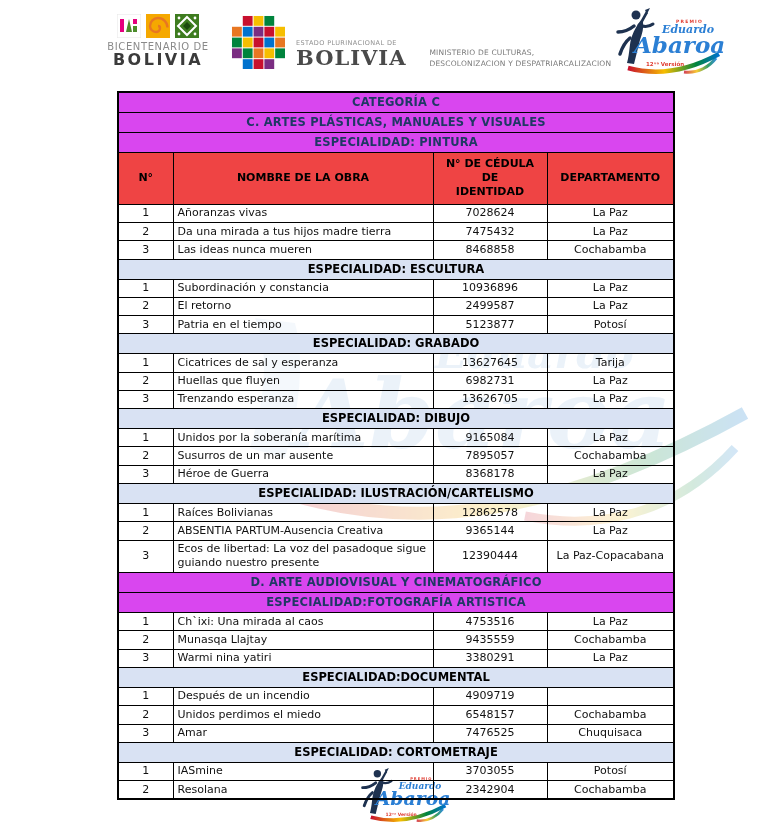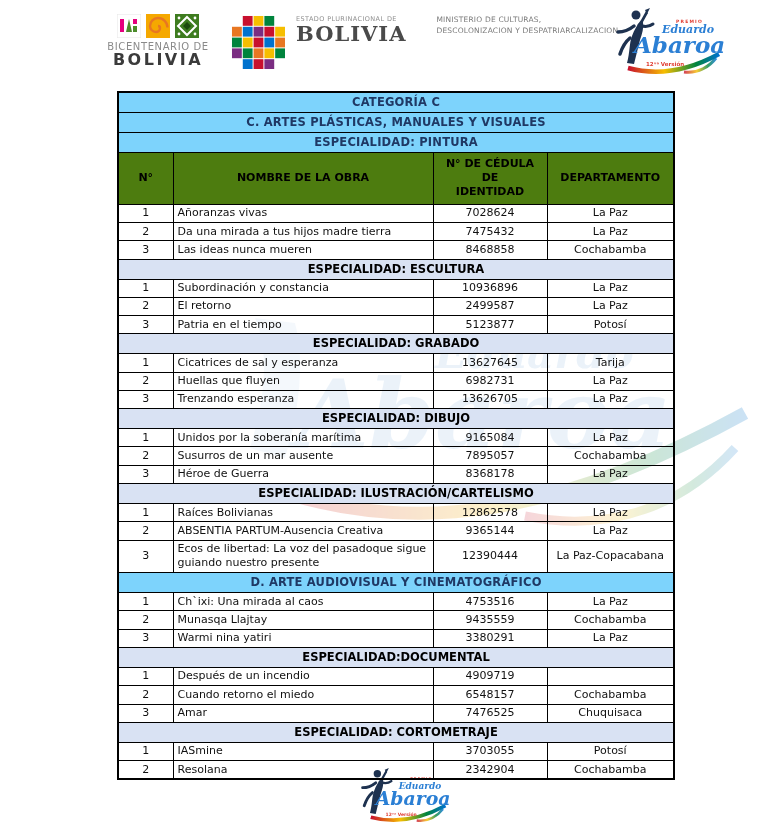--- a/index.html
+++ b/index.html
@@ -9,24 +9,24 @@
   }
   .page{position:absolute;inset:0;}
 
   
   .logo-bic{position:absolute;left:97px;top:14px;width:122px;text-align:center;}
   .bic-squares{display:flex;gap:5px;justify-content:center;}
   .sq{width:24px;height:24px;display:block;}
   .bic-line1{font-size:10px;color:#8a8a8a;letter-spacing:.6px;margin-top:3px;}
   .bic-line2{font-size:16px;font-weight:bold;color:#3b3b3b;letter-spacing:2.5px;line-height:1.05;}
 
-  .logo-min{position:absolute;left:231px;top:15px;display:flex;align-items:flex-start;gap:11px;}
+  .logo-min{position:absolute;left:231px;top:15px;display:flex;align-items:flex-end;gap:11px;}
   .estado{font-size:6.5px;color:#8f8f8f;letter-spacing:.4px;}
   .bolivia-serif{font-family:"DejaVu Serif","Liberation Serif",serif;font-size:21px;font-weight:bold;color:#4a4a4a;letter-spacing:1px;line-height:1.05;}
-  .ministry{font-size:7.5px;color:#7a7a7a;line-height:1.4;letter-spacing:.2px;margin-left:19px;}
+  .ministry{font-size:7.5px;color:#7a7a7a;line-height:1.4;letter-spacing:.2px;margin-left:12px;}
 
   .abaroa-box{position:relative;width:136px;height:70px;}
   .abaroa-header{position:absolute;left:588px;top:8px;}
   .abaroa-footer{position:absolute;left:338px;top:768px;transform:scale(.82);transform-origin:top left;}
   .abaroa-figure{position:absolute;left:26px;top:0;}
   .abaroa-premio{position:absolute;left:88px;top:11px;font-size:4.5px;font-weight:bold;color:#e03c31;letter-spacing:1.2px;}
   .abaroa-eduardo{position:absolute;left:74px;top:15px;font-size:11px;font-weight:bold;font-style:italic;color:#2b7fd4;font-family:"DejaVu Serif","Liberation Serif",serif;}
   .abaroa-name{position:absolute;left:46px;top:23px;font-size:23px;font-weight:bold;font-style:italic;color:#2b7fd4;font-family:"DejaVu Serif","Liberation Serif",serif;}
   .abaroa-version{position:absolute;left:58px;top:53px;font-size:5.5px;font-weight:bold;color:#e03c31;}
   .abaroa-ribbon{position:absolute;left:38px;top:40px;}
@@ -35,25 +35,25 @@
   .watermark{position:absolute;left:225px;top:308px;width:545px;height:225px;opacity:.20;z-index:0;pointer-events:none;}
 
   
   table.results{
     position:absolute;left:117px;top:91px;width:556px;z-index:1;
     border-collapse:collapse;table-layout:fixed;font-size:11px;
     border:2px solid #000;
   }
   .results td,.results th{border:1px solid #000;padding:1.5px 4px;line-height:1.3;vertical-align:middle;overflow:hidden;}
   tr.cat td, tr.spec-blue td{
-    background:#7dd3fc;color:#1f3864;font-weight:bold;text-align:center;
+    background:#d946ef;color:#1f3864;font-weight:bold;text-align:center;
     font-size:11.5px;padding:2px 4px;letter-spacing:.2px;
   }
   tr.spec-light td{background:#d9e2f3;color:#000;font-weight:bold;text-align:center;font-size:11.5px;padding:2px 4px;}
-  tr.colhead th{background:#4d7c0f;color:#000;font-weight:bold;text-align:center;padding:4px 2px;font-size:11px;white-space:pre-line;}
+  tr.colhead th{background:#ef4444;color:#000;font-weight:bold;text-align:center;padding:4px 2px;font-size:11px;white-space:pre-line;}
   td.cell-n,td.cell-ci,td.cell-dep{text-align:center;}
   td.cell-obra{text-align:left;}
 </style>
 </head>
 <body>
 
 <div class="page">
 
   <div class="logo-bic">
     <div class="bic-squares">
@@ -286,20 +286,23 @@
         </tr>
         <tr>
           <td class="cell-n">3</td>
           <td class="cell-obra">Ecos de libertad: La voz del pasadoque sigue guiando nuestro presente</td>
           <td class="cell-ci">12390444</td>
           <td class="cell-dep">La Paz-Copacabana</td>
         </tr>
         <tr class="cat">
           <td colspan="4">D. ARTE AUDIOVISUAL Y CINEMATOGRÁFICO</td>
         </tr>
+        <tr class="spec-blue">
+          <td colspan="4">ESPECIALIDAD:FOTOGRAFÍA ARTISTICA</td>
+        </tr>
         <tr>
           <td class="cell-n">1</td>
           <td class="cell-obra">Ch`ixi: Una mirada al caos</td>
           <td class="cell-ci">4753516</td>
           <td class="cell-dep">La Paz</td>
         </tr>
         <tr>
           <td class="cell-n">2</td>
           <td class="cell-obra">Munasqa Llajtay</td>
           <td class="cell-ci">9435559</td>
@@ -315,21 +318,21 @@
           <td colspan="4">ESPECIALIDAD:DOCUMENTAL</td>
         </tr>
         <tr>
           <td class="cell-n">1</td>
           <td class="cell-obra">Después de un incendio</td>
           <td class="cell-ci">4909719</td>
           <td class="cell-dep"></td>
         </tr>
         <tr>
           <td class="cell-n">2</td>
-          <td class="cell-obra">Cuando retorno el miedo</td>
+          <td class="cell-obra">Unidos perdimos el miedo</td>
           <td class="cell-ci">6548157</td>
           <td class="cell-dep">Cochabamba</td>
         </tr>
         <tr>
           <td class="cell-n">3</td>
           <td class="cell-obra">Amar</td>
           <td class="cell-ci">7476525</td>
           <td class="cell-dep">Chuquisaca</td>
         </tr>
         <tr class="spec-light">

